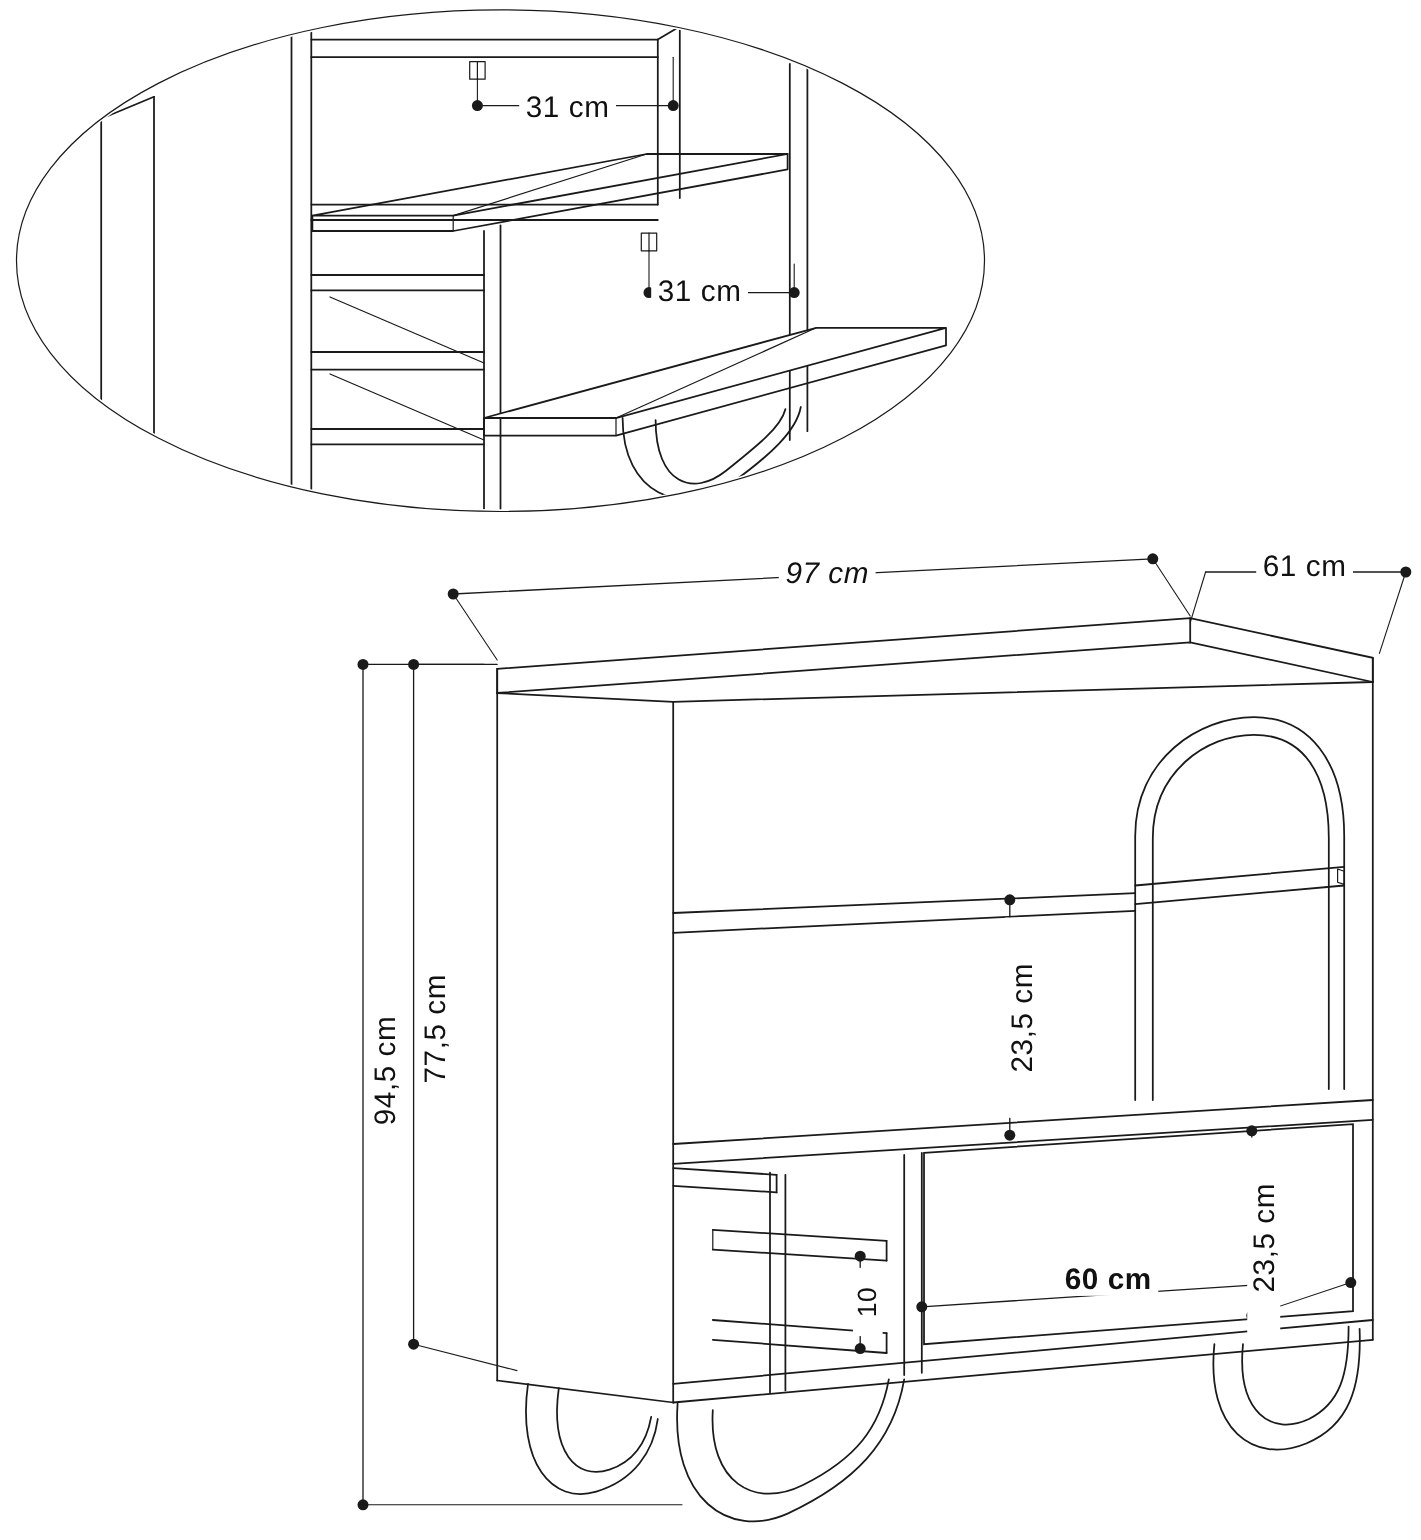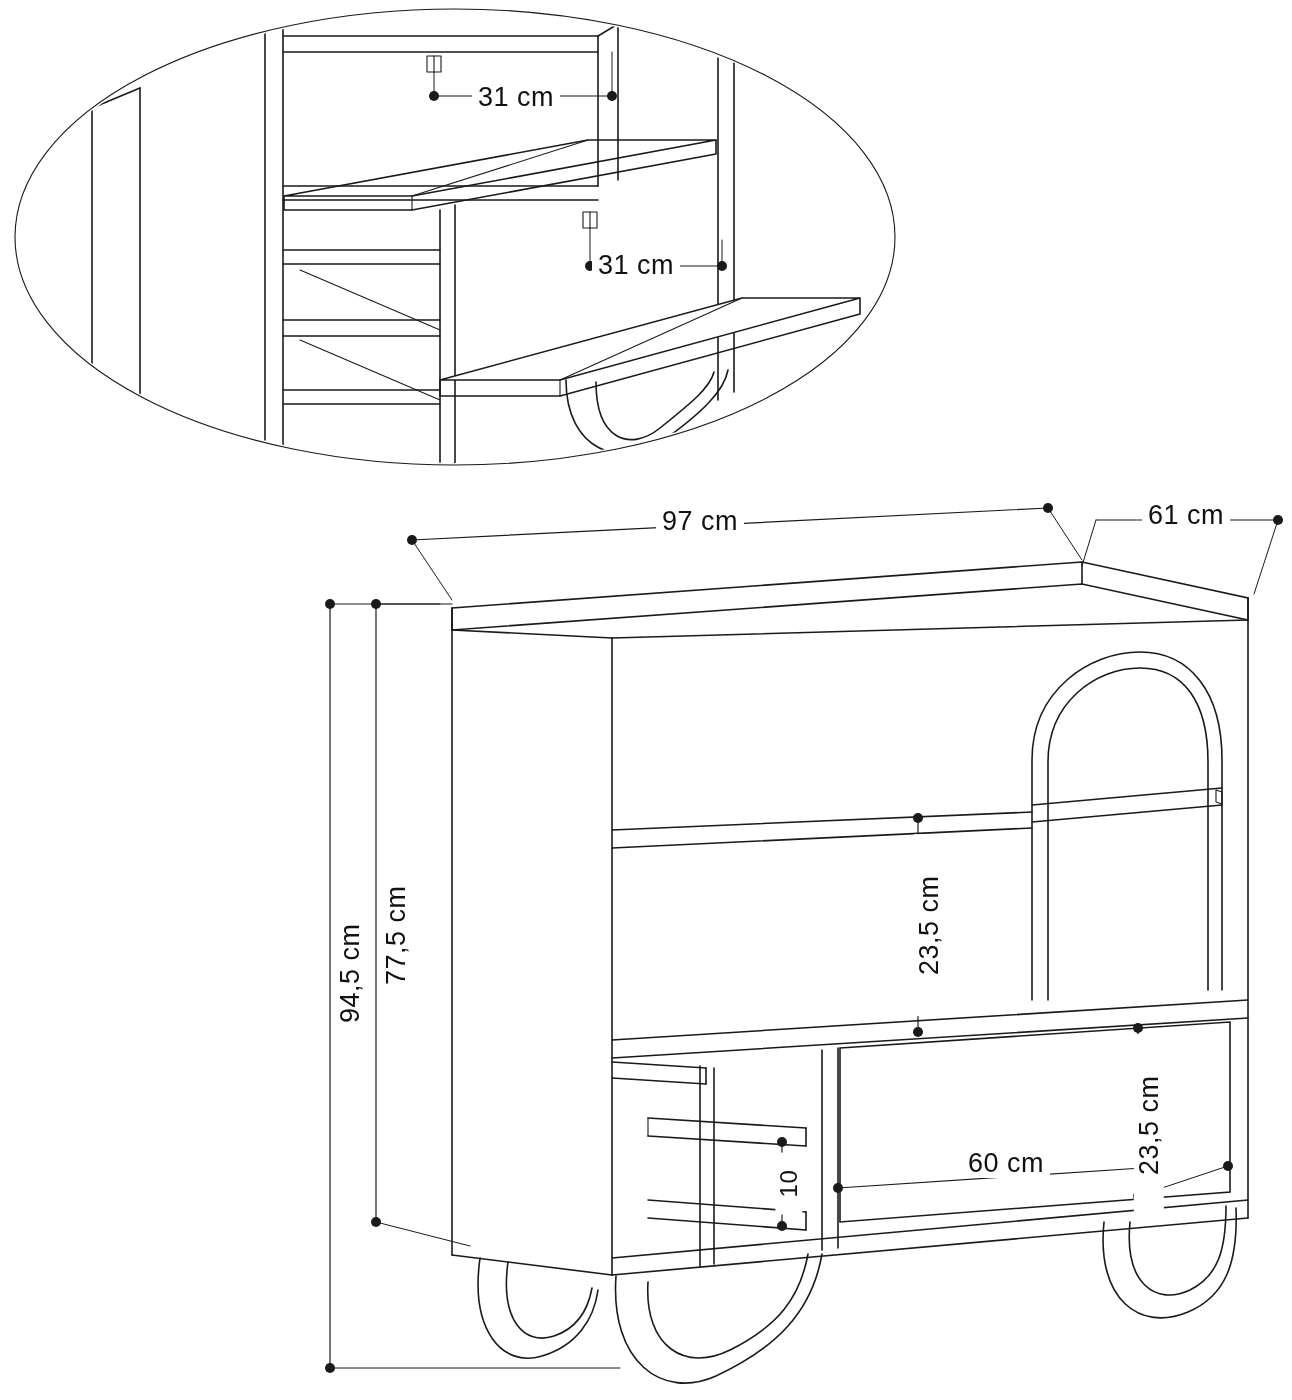--- a/index.html
+++ b/index.html
@@ -261,29 +261,29 @@
       <path class="ln-dim" d="M782 1142 L782 1226"></path>
       <circle class="dot" cx="782" cy="1142" r="5"></circle>
       <circle class="dot" cx="782" cy="1226" r="5"></circle>
     </g>
   </svg>
 
   <div class="dimlabel" style="left:472px; top:82px;">31 cm</div>
 
   <div class="dimlabel" style="left:592px; top:250px;">31 cm</div>
 
-  <div class="dimlabel" style="left:656px; top:506px;">97 cm</div>
+  <div class="dimlabel" style="left:708px; top:506px;font-style:italic;">97 cm</div>
 
   <div class="dimlabel" style="left:1142px; top:500px;">61 cm</div>
 
   <div class="dimlabel rot" style="left:264px; top:958px; width:160px; text-align:center;">94,5 cm</div>
 
   <div class="dimlabel rot" style="left:310px; top:920px; width:160px; text-align:center;">77,5 cm</div>
 
   <div class="dimlabel rot" style="left:838px; top:910px; width:170px; text-align:center;">23,5 cm</div>
 
   <div class="dimlabel rot" style="left:1058px; top:1110px; width:170px; text-align:center;">23,5 cm</div>
 
-  <div class="dimlabel" style="left:962px; top:1148px;">60 cm</div>
+  <div class="dimlabel" style="left:962px; top:1148px;font-weight:bold;">60 cm</div>
 
   <div class="dimlabel rot small" style="left:758px; top:1170px; width:50px; text-align:center;">10</div>
 
 </div>
 
 </body></html>

